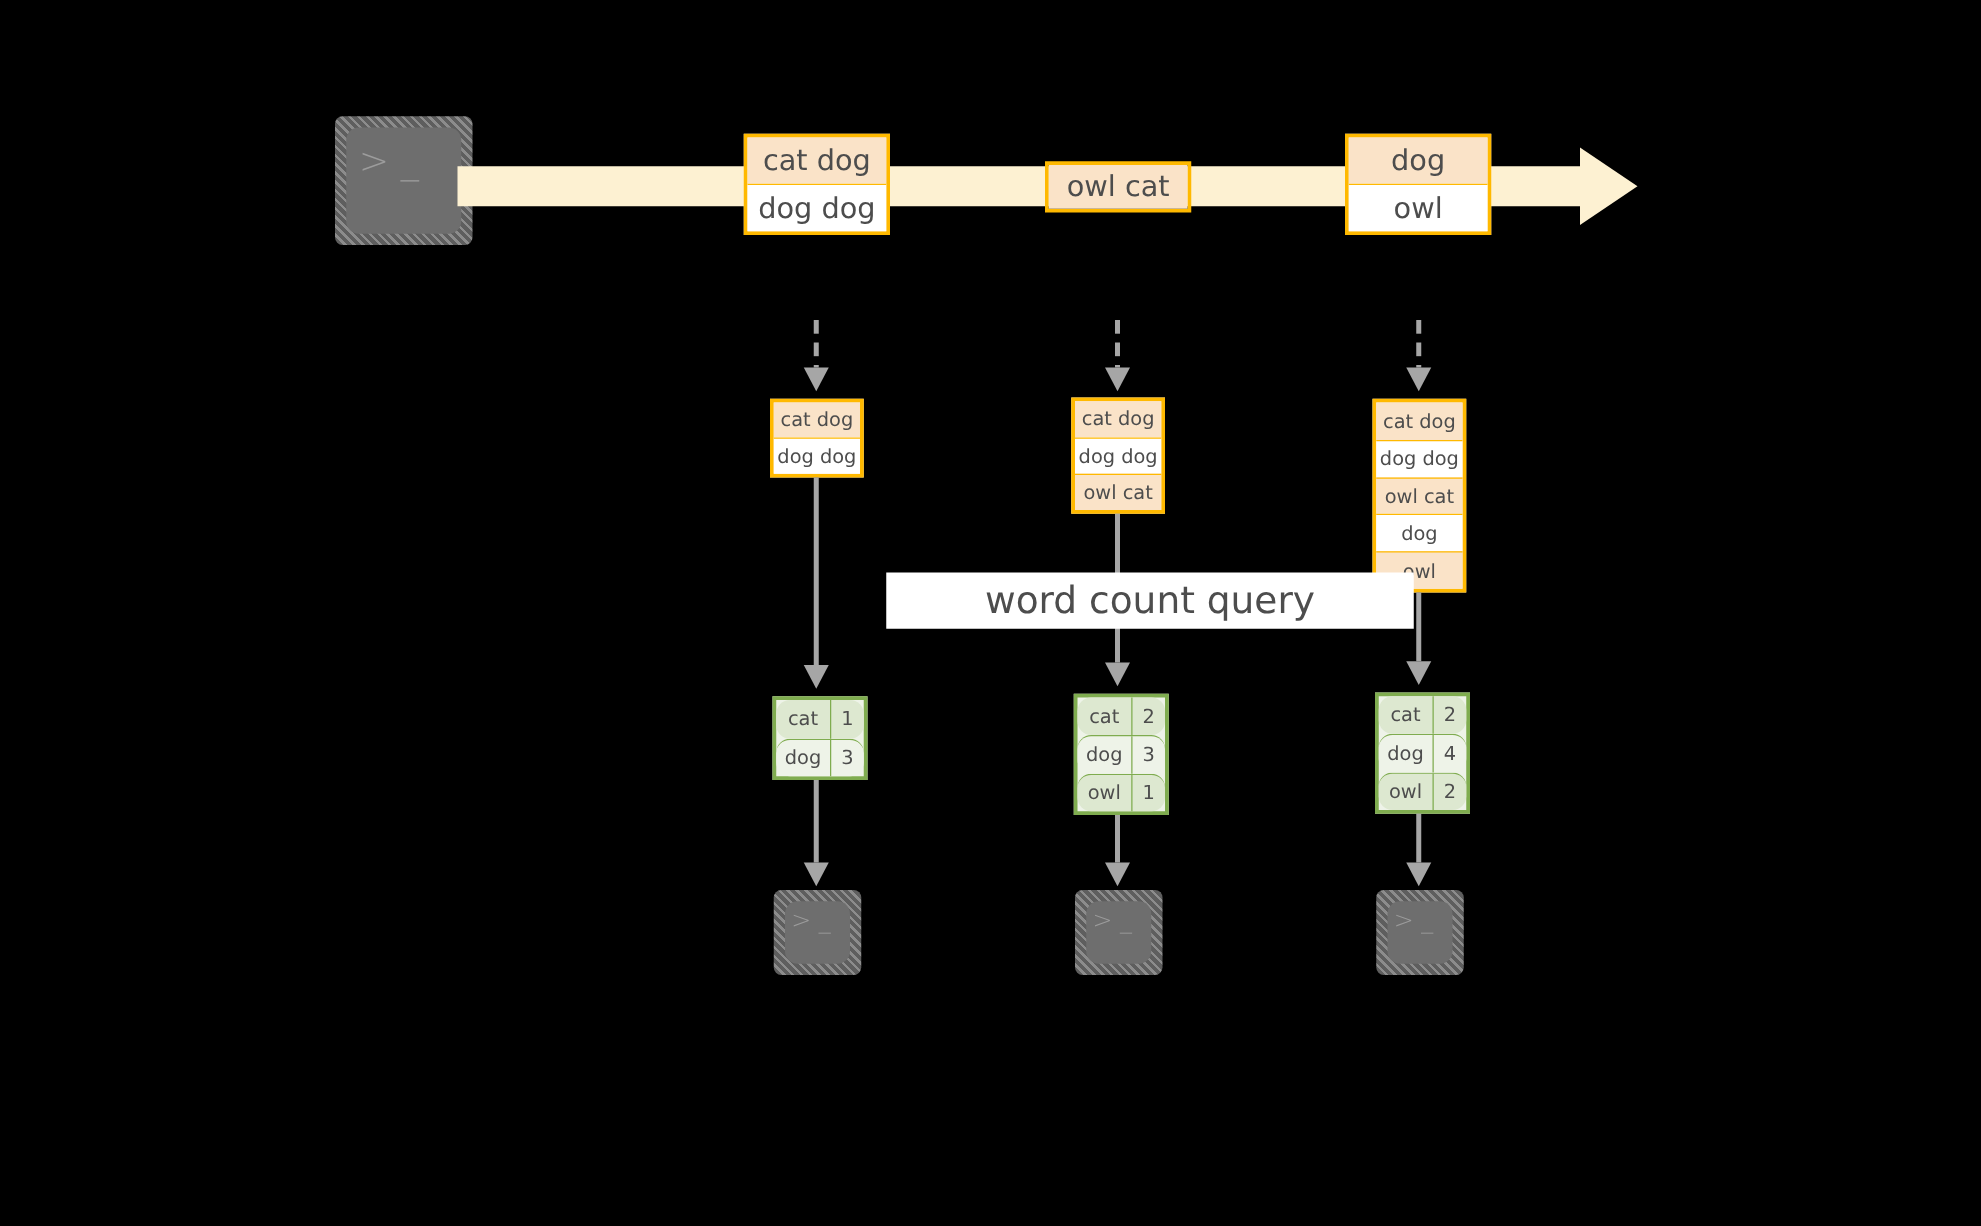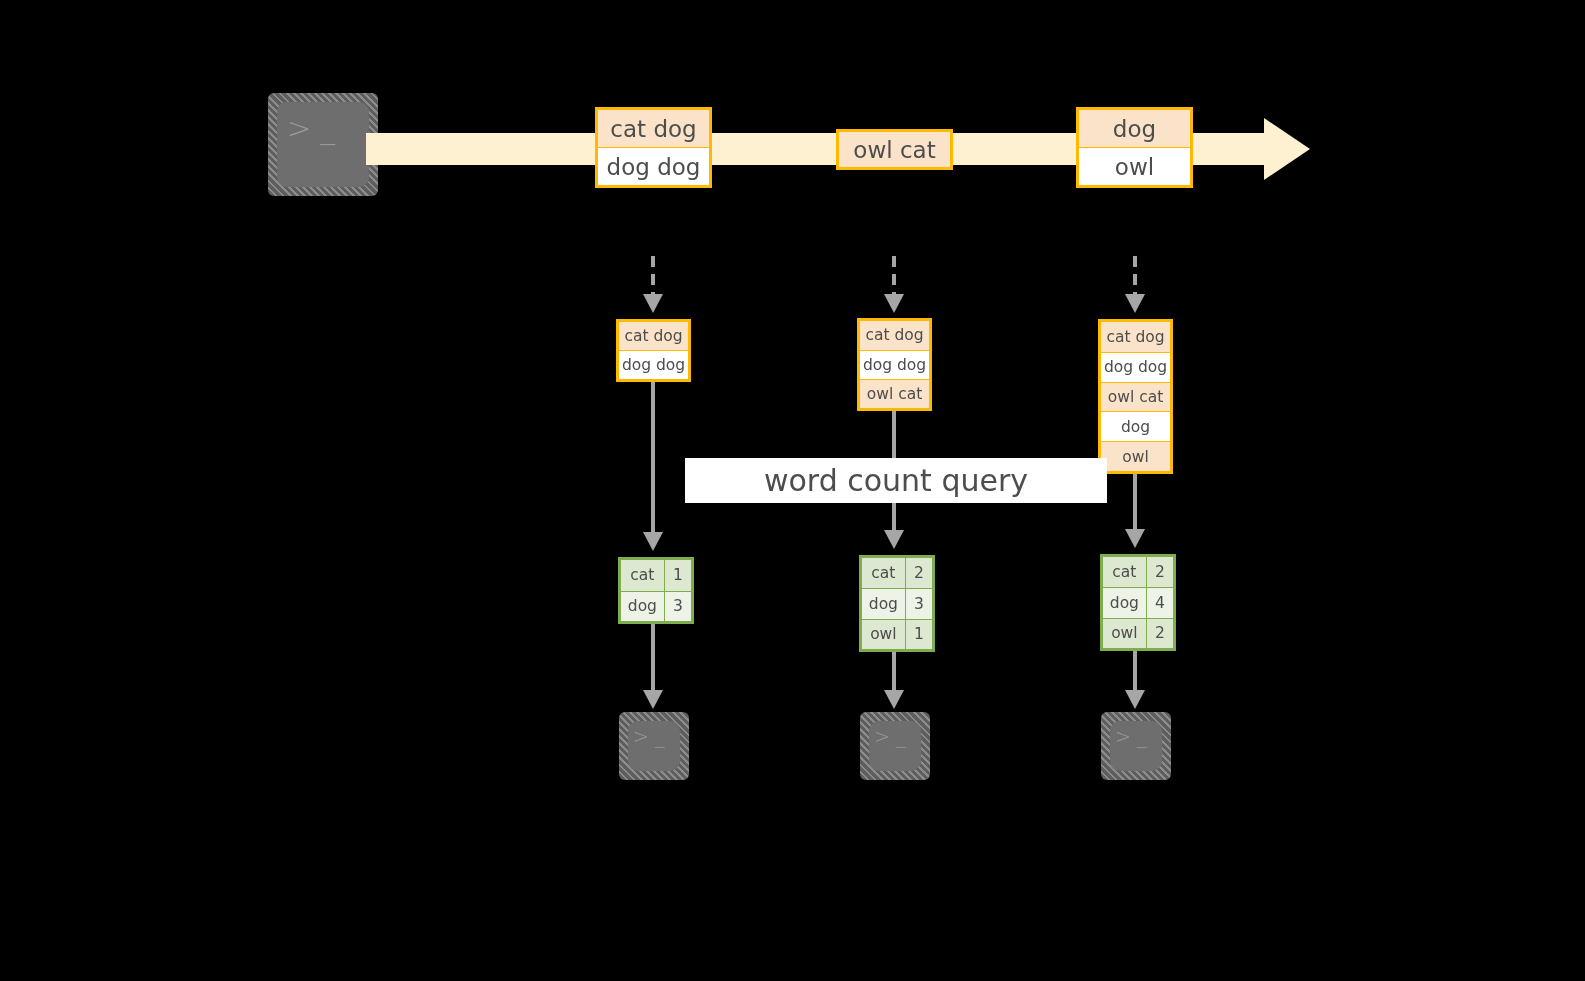--- a/index.html
+++ b/index.html
@@ -94,20 +94,21 @@
     border: 3px solid #7fac4f;
     background: #eef3e8;
     display: flex;
     flex-direction: column;
   }
   .gbox .grow {
     display: flex;
     box-sizing: border-box;
     height: 30.5px;
     border-top: 1.5px solid #7fac4f;
+    border-radius: 11px;
   }
   .gbox .grow:first-child { border-top: none; }
   .gbox .grow.dark  { background: #dde8d0; }
   .gbox .grow.light { background: #eef3e8; }
   .gbox .gkey {
     width: 44px;
     display: flex;
     align-items: center;
     justify-content: center;
     font-size: 15.5px;
@@ -281,15 +282,15 @@
 
   <div class="vline" style="left:1133px; top:651px; height:39px;"></div>
   <div class="vhead" style="left:1125px; top:690px;"></div>
 
   <div class="terminal" style="left:1101px; top:712px; width:70px; height:68px;">
     <div class="inner">
       <span class="prompt" style="left:5px; top:6px; font-size:19px;">&gt; _</span>
     </div>
   </div>
 
-  <div class="query-label" style="left:685px; top:458px; width:422px; height:45px;">word count query</div>
+  <div class="query-label" style="left:709px; top:458px; width:422px; height:45px;">word count query</div>
 
 </div>
 
 </body></html>

